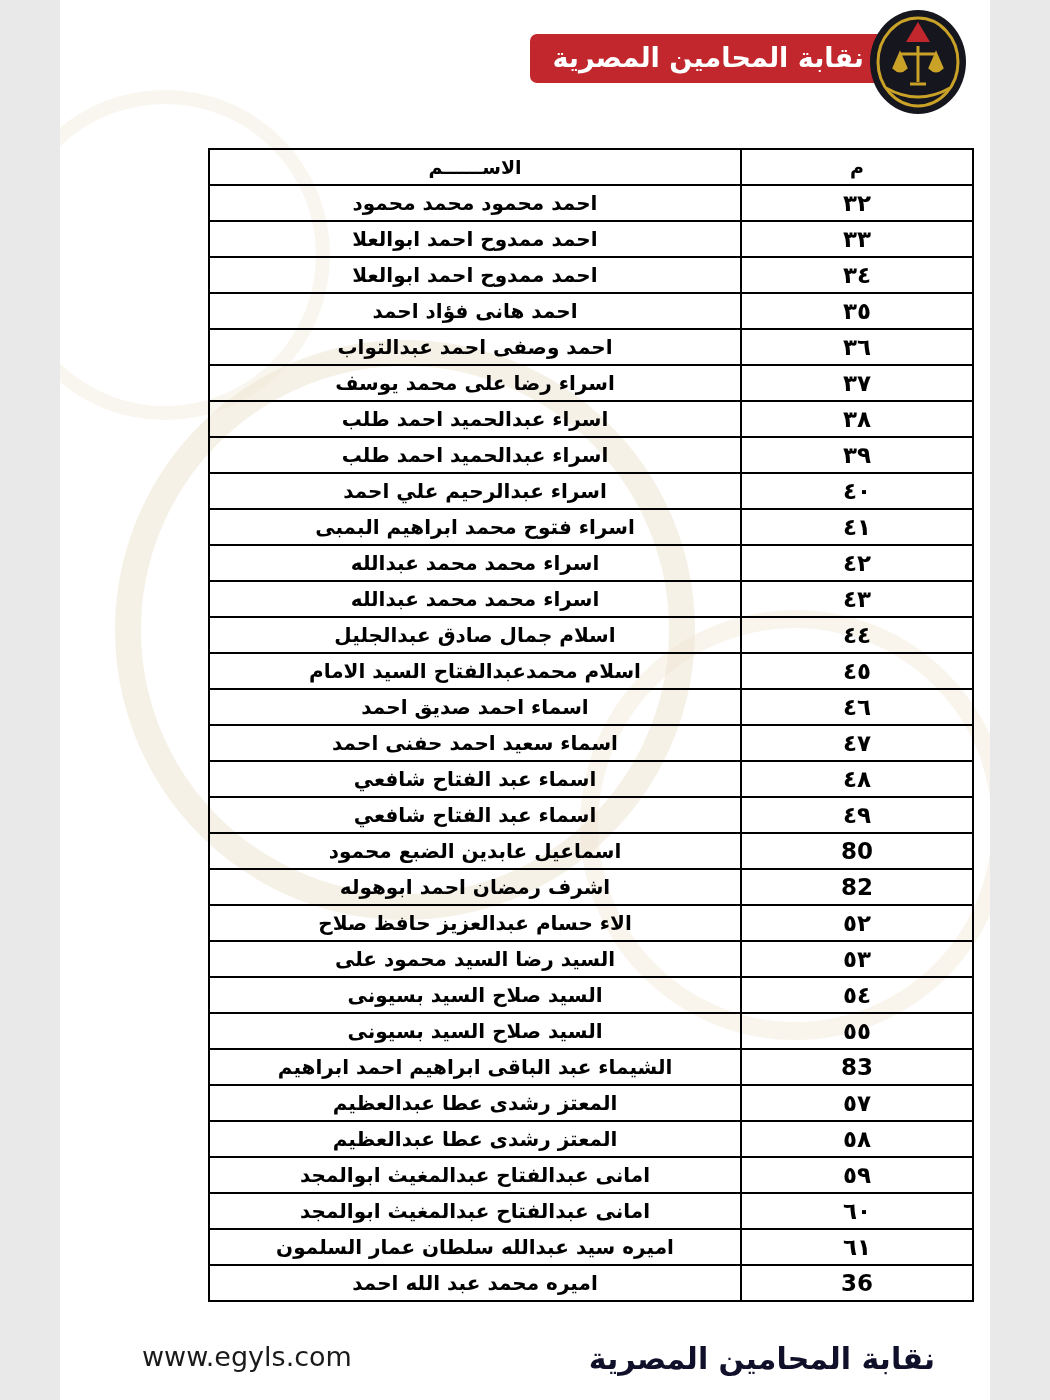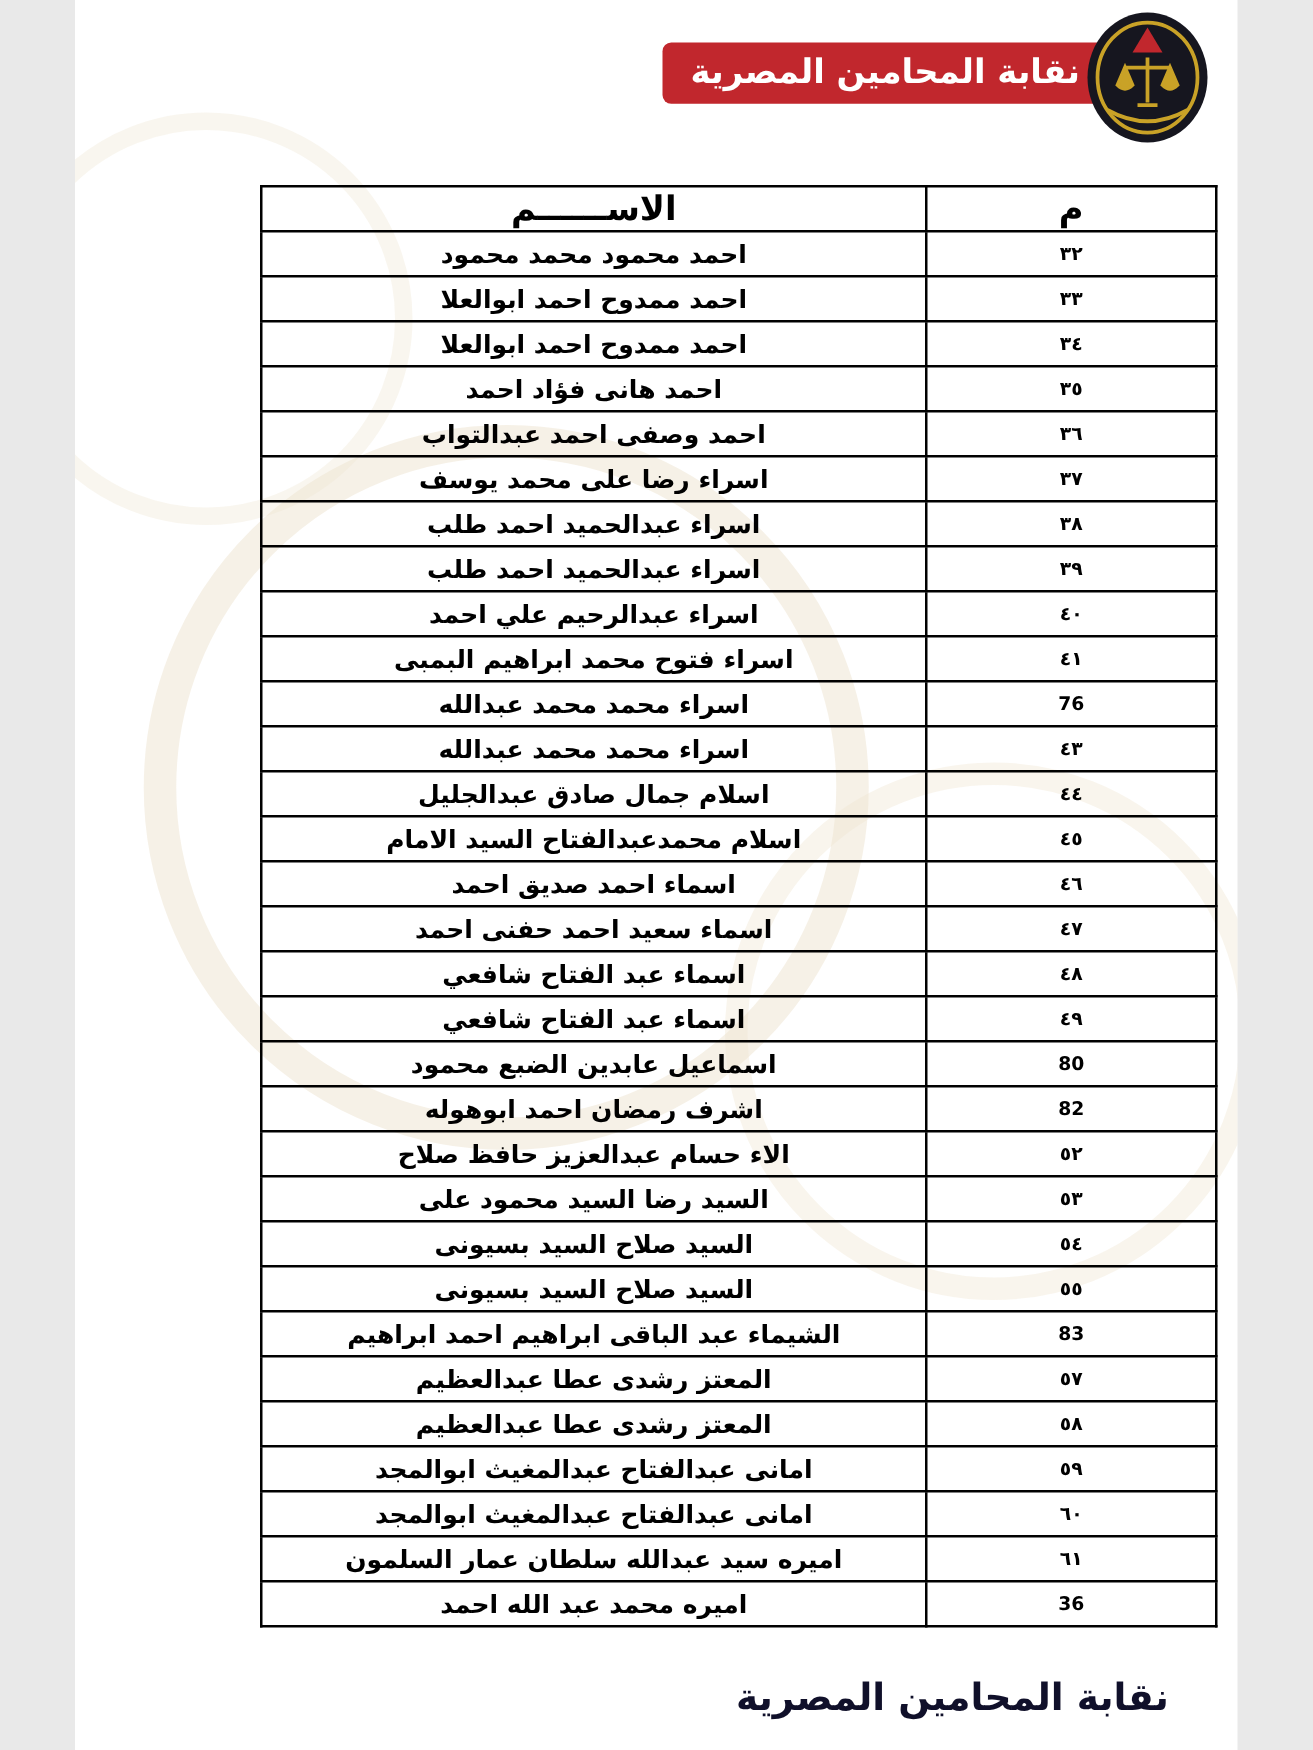--- a/index.html
+++ b/index.html
@@ -60,22 +60,22 @@
     border:2px solid #000;
     text-align:center;
     vertical-align:middle;
     font-weight:bold;
     color:#000;
     height:36px;
     padding:1px 8px;
     overflow:hidden;
     white-space:nowrap;
   }
-  table.roster th { font-size:27px;text-align:center; }
-  td.num-cell  { font-size:15px;border-radius:14px; }
+  table.roster th { font-size:19px;text-align:center; }
+  td.num-cell  { font-size:23px;border-radius:14px; }
   td.name-cell { font-size:20px;margin-top:37px; }
 
   
   .footer-org {
     position:absolute;
     right:55px; bottom:24px;
     font-size:30px;
     font-weight:bold;
     color:#10102a;
     direction:rtl;
@@ -161,21 +161,21 @@
         </tr>
         <tr>
           <td class="num-cell">٤٠</td>
           <td class="name-cell">اسراء عبدالرحيم علي احمد</td>
         </tr>
         <tr>
           <td class="num-cell">٤١</td>
           <td class="name-cell">اسراء فتوح محمد ابراهيم البمبى</td>
         </tr>
         <tr>
-          <td class="num-cell">76</td>
+          <td class="num-cell">٤٢</td>
           <td class="name-cell">اسراء محمد محمد عبدالله</td>
         </tr>
         <tr>
           <td class="num-cell">٤٣</td>
           <td class="name-cell">اسراء محمد محمد عبدالله</td>
         </tr>
         <tr>
           <td class="num-cell">٤٤</td>
           <td class="name-cell">اسلام جمال صادق عبدالجليل</td>
         </tr>
@@ -248,14 +248,15 @@
           <td class="name-cell">اميره سيد عبدالله سلطان عمار السلمون</td>
         </tr>
         <tr>
           <td class="num-cell">36</td>
           <td class="name-cell">اميره محمد عبد الله احمد</td>
         </tr>
       </tbody>
   </table>
 
   <div class="footer-org">نقابة المحامين المصرية</div>
+  <div class="footer-site">www.egyls.com</div>
 
 </div>
 
 </body></html>

